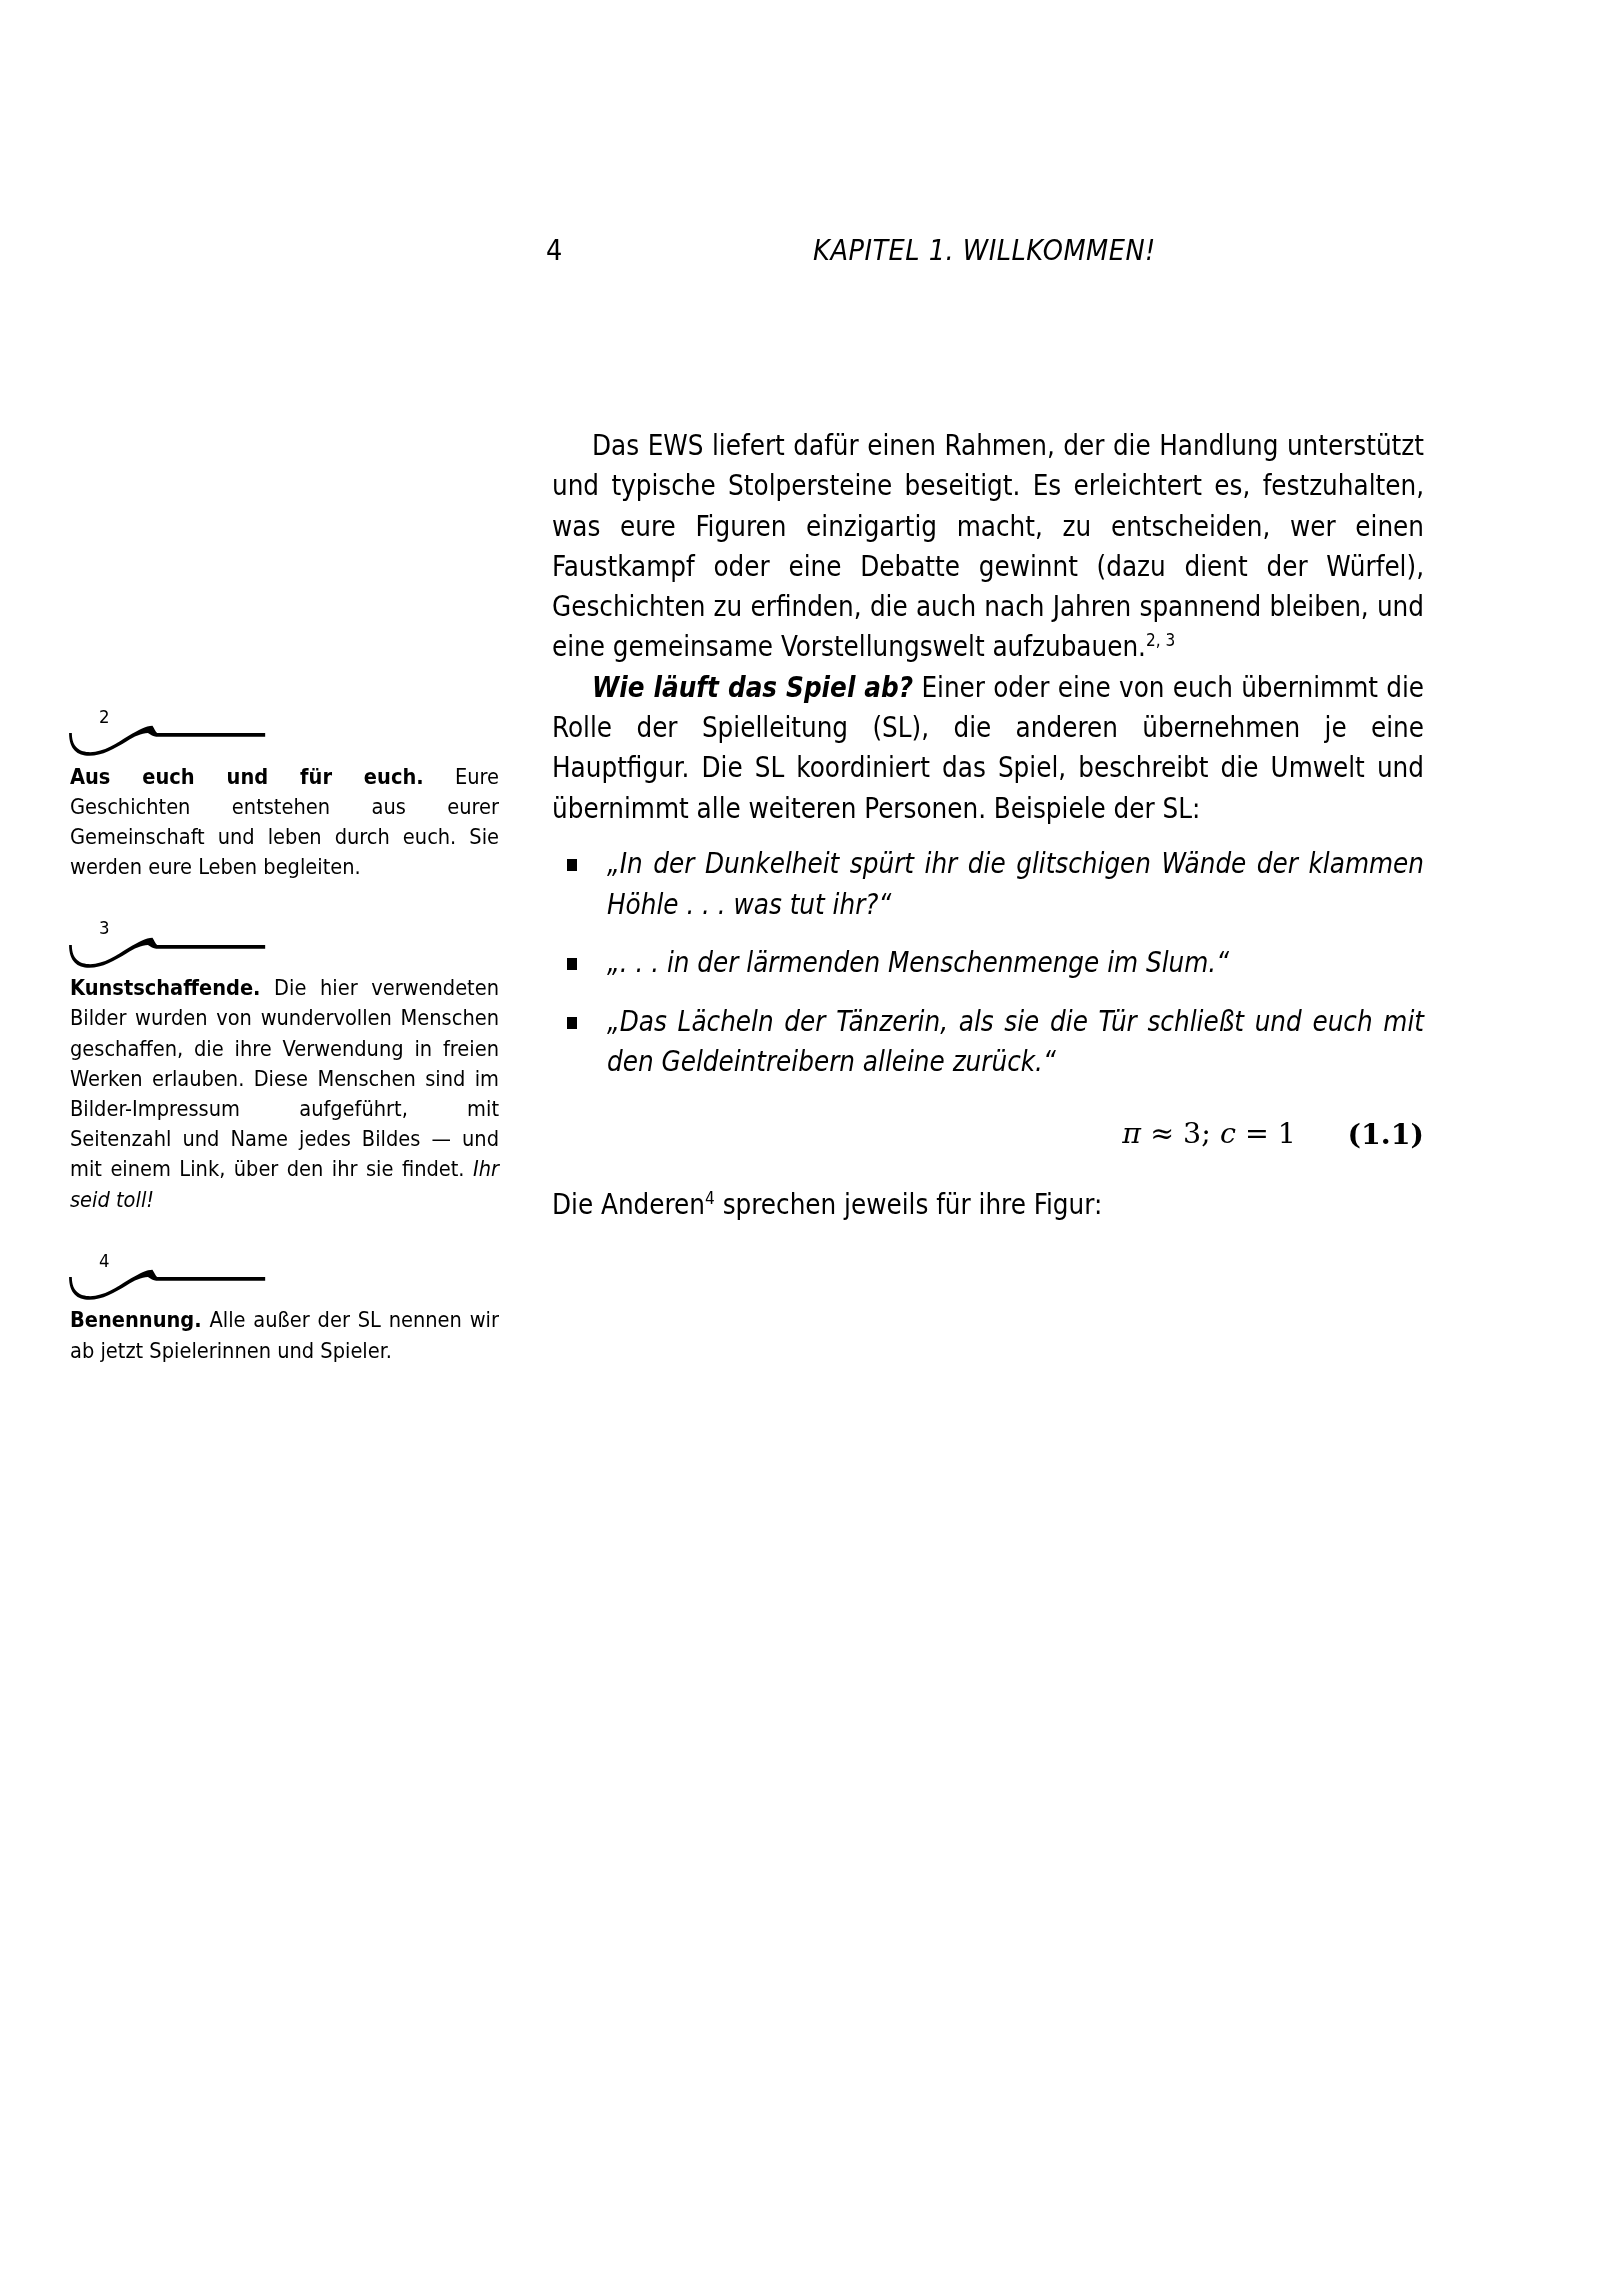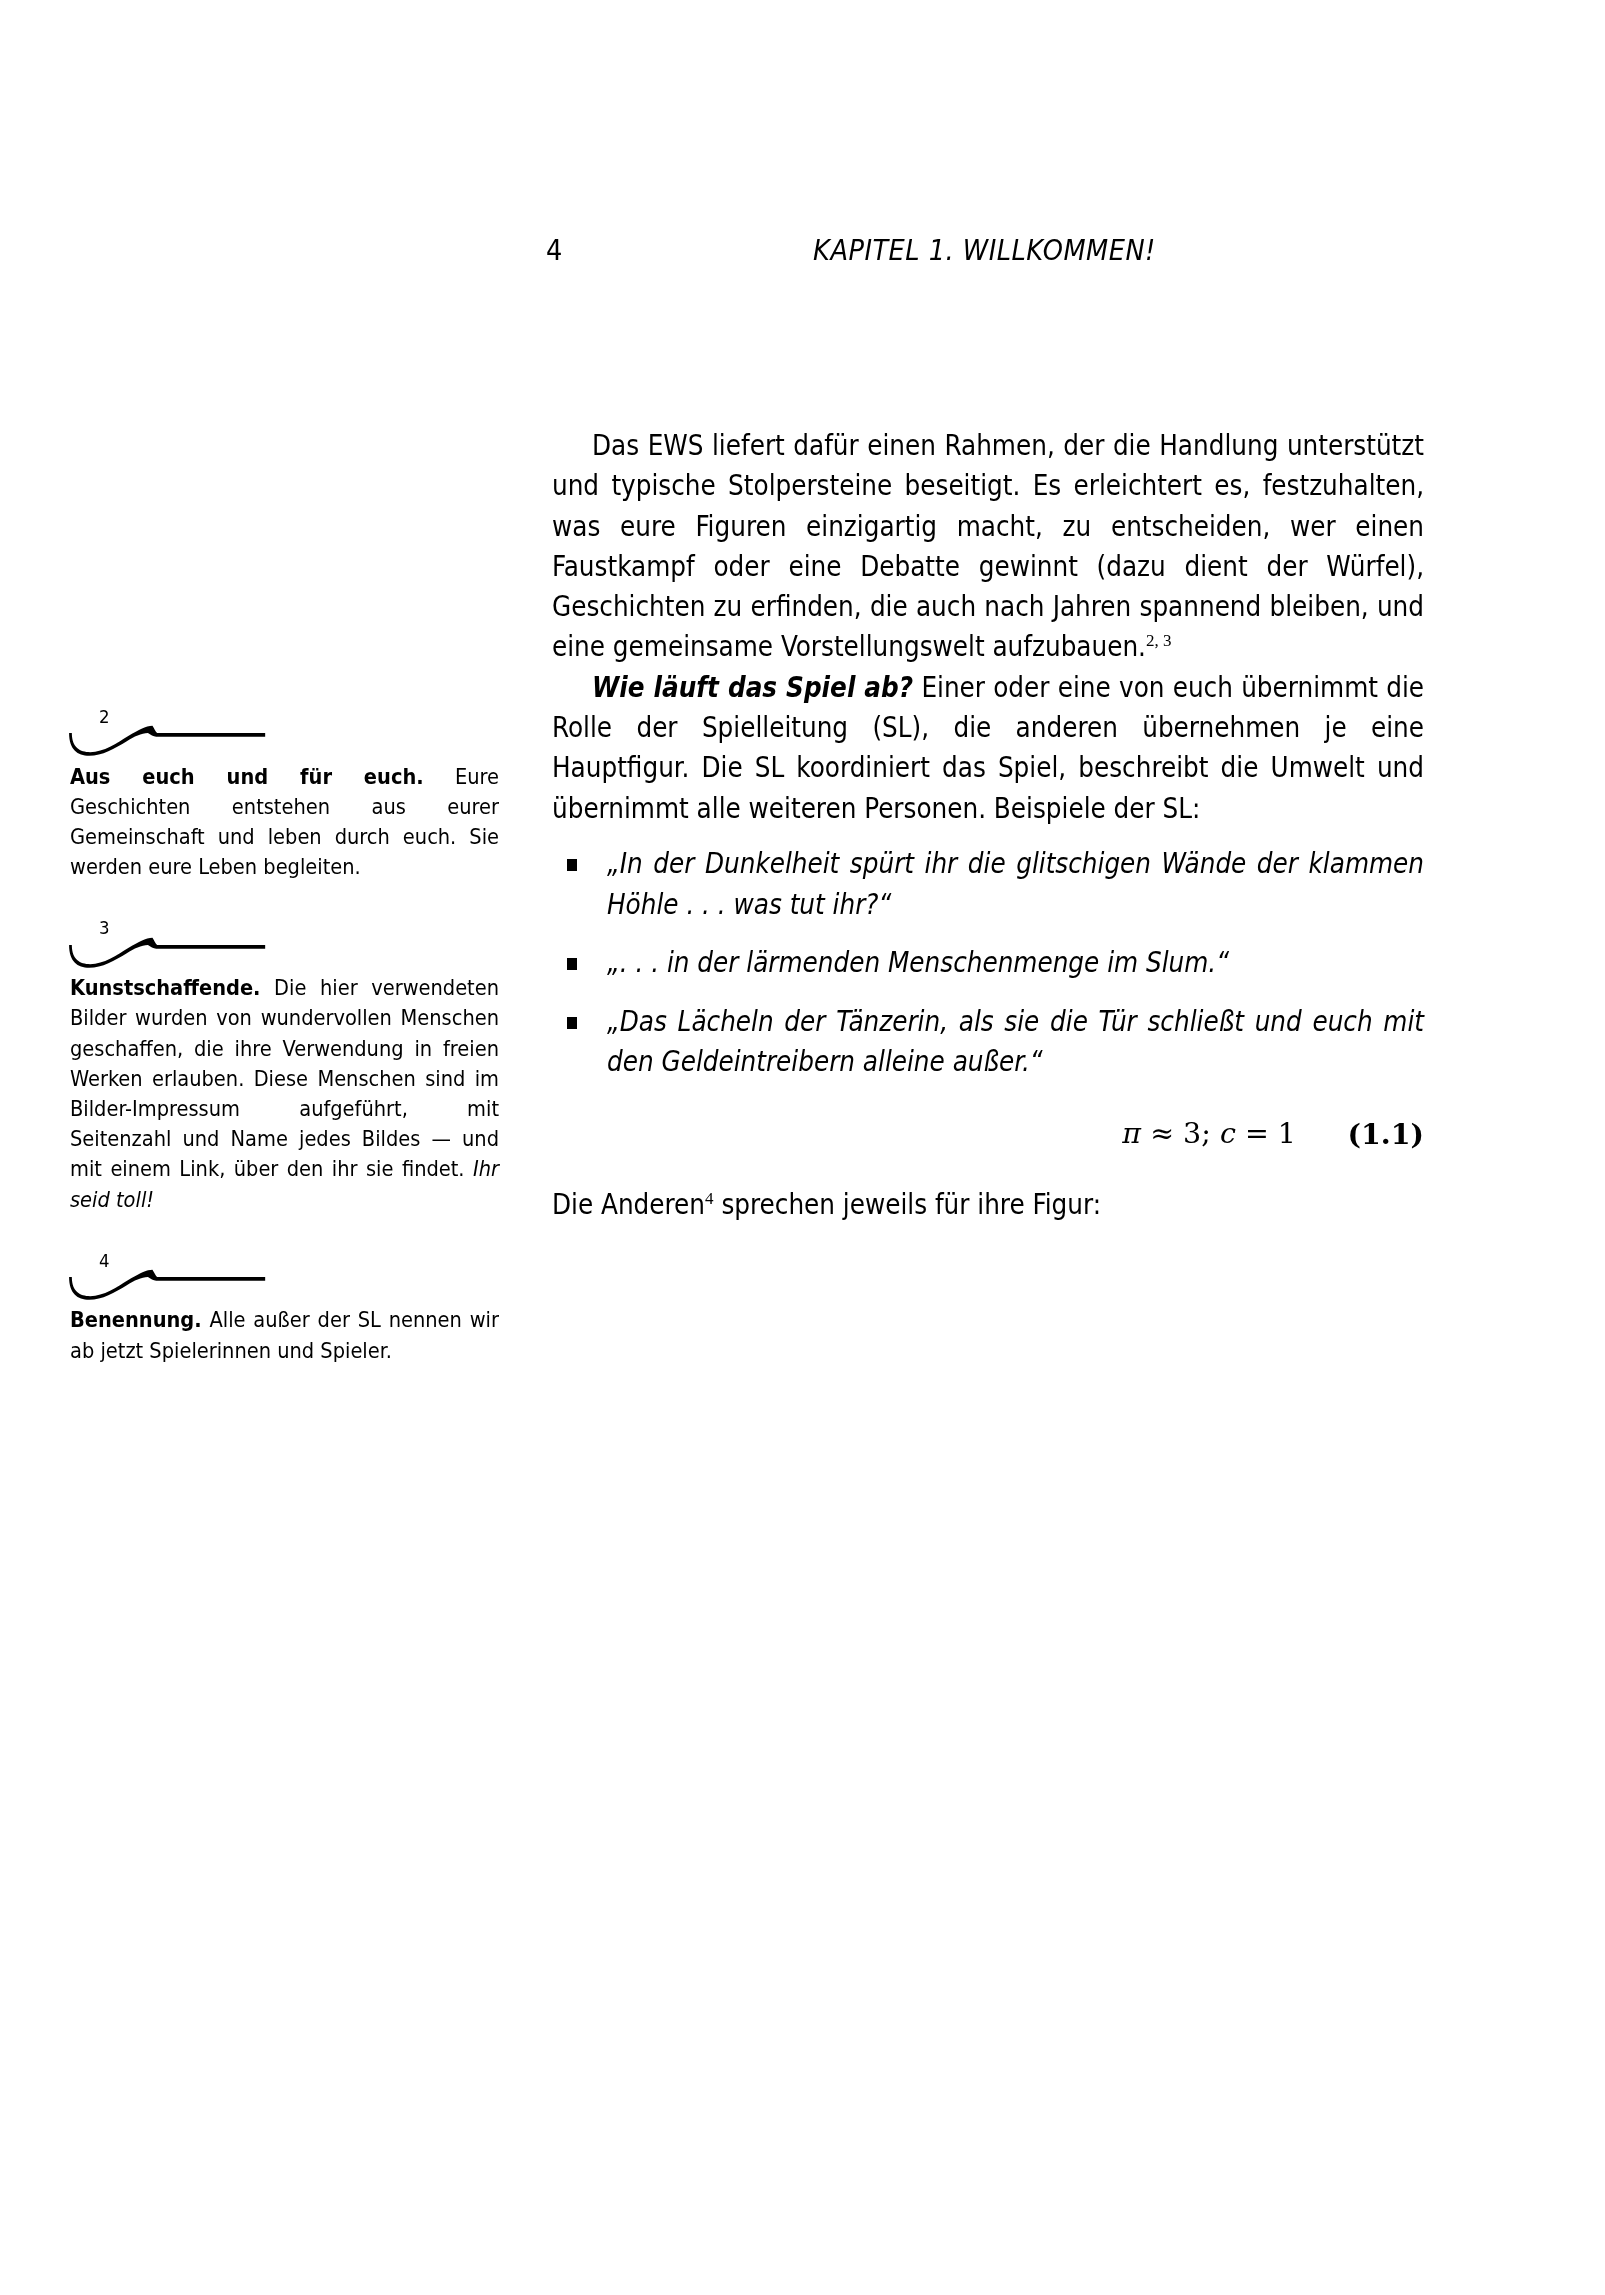--- a/index.html
+++ b/index.html
@@ -111,21 +111,20 @@
     text-justify: inter-word;
     hyphens: manual;
   }
   .maincol p.indent { text-indent: 40px; }
   .maincol b { font-weight: 700; font-style: italic; margin-top: 25px; }
 
   sup.fn {
     font-size: 0.62em;
     vertical-align: super;
     line-height: 0;
-    font-family: Liberation Serif, serif;
   }
 
   
   ul.bl {
     list-style: none;
     margin: 15.6px 0 15.6px 0;
     padding: 0 0 0 0;
   }
   ul.bl li {
     position: relative;
@@ -232,21 +231,21 @@
   <div class="maincol">
 
 
     <p class="indent"><span>Das EWS liefert dafür einen Rahmen, der die Handlung unterstützt und typische Stolpersteine beseitigt. Es erleichtert es, festzuhalten, was eure Figuren einzigartig macht, zu entscheiden, wer einen Faustkampf oder eine Debatte gewinnt (dazu dient der Würfel), Geschichten zu erfinden, die auch nach Jahren spannend bleiben, und eine gemeinsame Vorstellungswelt aufzubauen.</span><sup class="fn">2, 3</sup></p>
 
     <p class="indent"><b>Wie läuft das Spiel ab?</b><span> Einer oder eine von euch übernimmt die Rolle der Spielleitung (SL), die anderen übernehmen je eine Hauptfigur. Die SL koordiniert das Spiel, beschreibt die Umwelt und übernimmt alle weiteren Personen. Beispiele der SL:</span></p>
 
     <ul class="bl">
       <li><span class="sq"></span><span>„In der Dunkelheit spürt ihr die glitschigen Wände der klammen Höhle . . . was tut ihr?“</span></li>
       <li><span class="sq"></span><span>„. . . in der lärmenden Menschenmenge im Slum.“</span></li>
-      <li><span class="sq"></span><span>„Das Lächeln der Tänzerin, als sie die Tür schließt und euch mit den Geldeintreibern alleine außer.“</span></li>
+      <li><span class="sq"></span><span>„Das Lächeln der Tänzerin, als sie die Tür schließt und euch mit den Geldeintreibern alleine zurück.“</span></li>
     </ul>
 
     <div class="eqrow">
       <div class="eqbody"><span class="v">π</span><span> ≈ 3; </span><span class="v">c</span><span> = 1</span></div>
       <div class="eqnum">(1.1)</div>
     </div>
 
     <p><span>Die Anderen</span><sup class="fn">4</sup><span> sprechen jeweils für ihre Figur:</span></p>
 
 

